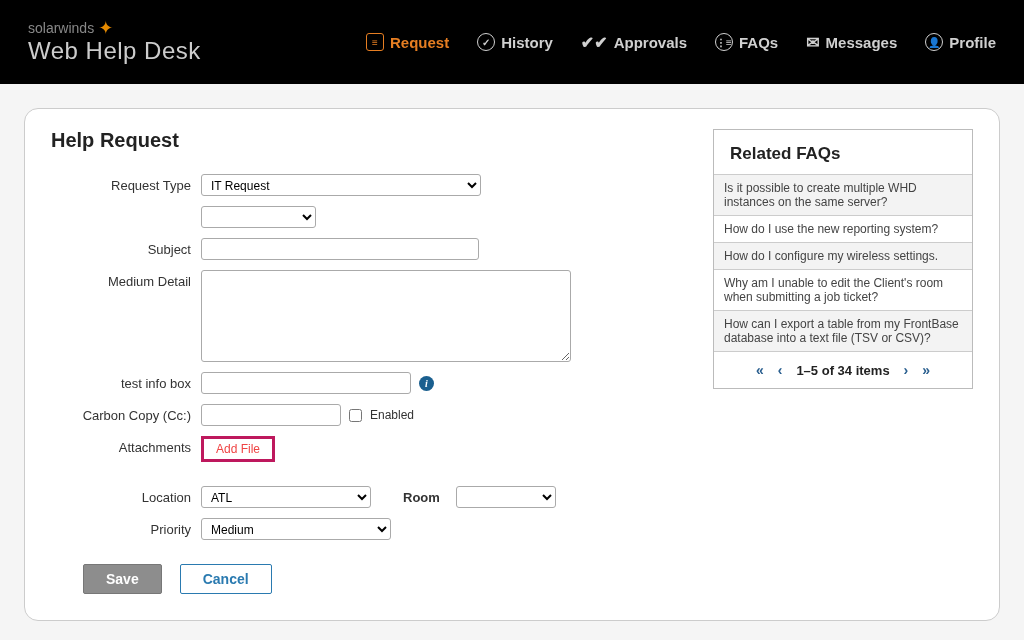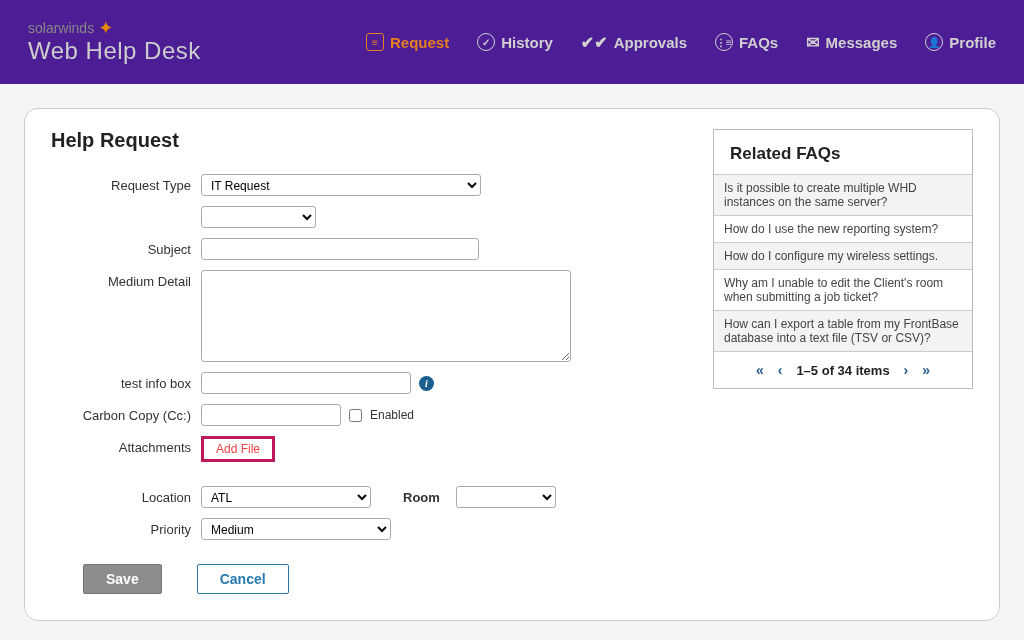--- a/index.html
+++ b/index.html
@@ -1,18 +1,18 @@
 <!DOCTYPE html>
 <html><head>
 <meta charset="utf-8">
 <style>
 * { box-sizing: border-box; margin: 0; padding: 0; }
 body { font-family: Arial, Helvetica, sans-serif; font-size: 13px; background: #f5f5f5; color: #333; }
 
-.topbar { background: #4c1d95; height: 84px; display: flex; align-items: center; padding: 0 28px; }
+.topbar { background: #000000; height: 84px; display: flex; align-items: center; padding: 0 28px; }
 .logo-block { display: flex; flex-direction: column; color: #999; margin-right: auto; }
 .logo-line1 { display: flex; align-items: center; font-size: 14px; color: #888; gap: 4px; }
 .logo-line1 .wing { color: #e68a00; font-size: 18px; line-height: 1; }
 .logo-line2 { font-size: 24px; color: #ccc; font-weight: 300; letter-spacing: 0.5px; }
 
 .nav { display: flex; gap: 28px; align-items: center; }
 .nav-item { display: flex; align-items: center; gap: 6px; font-size: 15px; color: #d0d0d0; cursor: pointer; font-weight: 600; }
 .nav-item.active { color: #e67e22; }
 .nav-icon { width: 18px; height: 18px; display: inline-flex; align-items: center; justify-content: center; border: 1.7px solid currentColor; border-radius: 50%; font-size: 10px; }
 .nav-icon.square { border-radius: 3px; }
@@ -30,21 +30,21 @@
 select, input[type="text"], textarea { border: 1px solid #aaa; border-radius: 3px; padding: 3px 5px; font-size: 12px; font-family: inherit; background: #fff; }
 select { height: 22px; }
 textarea { resize: both; }
 
 .info-icon { width: 15px; height: 15px; background: #1a5f8f; color: #fff; border-radius: 50%; display:inline-flex; align-items:center; justify-content:center; font-size:10px; font-weight:bold; font-style: italic; font-family: Georgia, serif; }
 
 .add-file-btn { border: 3px solid #be185d; color: #ef4444; background: #fff; padding: 3px 12px; font-size: 12px; cursor: pointer; }
 
 .inline-label { font-size: 13px; font-weight: 600; color: #333; margin: 0 8px 0 24px; }
 
-.btn-row { display: flex; gap: 35px; margin-top: 24px; margin-left: 32px; }
+.btn-row { display: flex; gap: 18px; margin-top: 24px; margin-left: 32px; }
 .btn { padding: 6px 22px; font-size: 14px; font-weight: 600; cursor: pointer; border-radius: 2px; }
 .btn-primary { background: #8d8d8d; color: #fff; border: 1px solid #777; }
 .btn-secondary { background: #fff; color: #2a7ab0; border: 1px solid #2a7ab0; }
 
 .faq-panel { width: 260px; border: 1px solid #bbb; }
 .faq-panel h2 { font-size: 17px; font-weight: 700; padding: 14px 16px 10px; color: #222; }
 .faq-list { }
 .faq-item { border-top: 1px solid #ccc; padding: 6px 10px; font-size: 12px; color: #444; cursor: pointer; background:#f3f3f3; }
 .faq-item:nth-child(even){ background:#fff; }
 .faq-pager { border-top: 1px solid #ccc; padding: 10px 8px; display: flex; align-items: center; justify-content: center; gap: 14px; font-size: 13px; font-weight: 600; color: #2a5f8f; }

